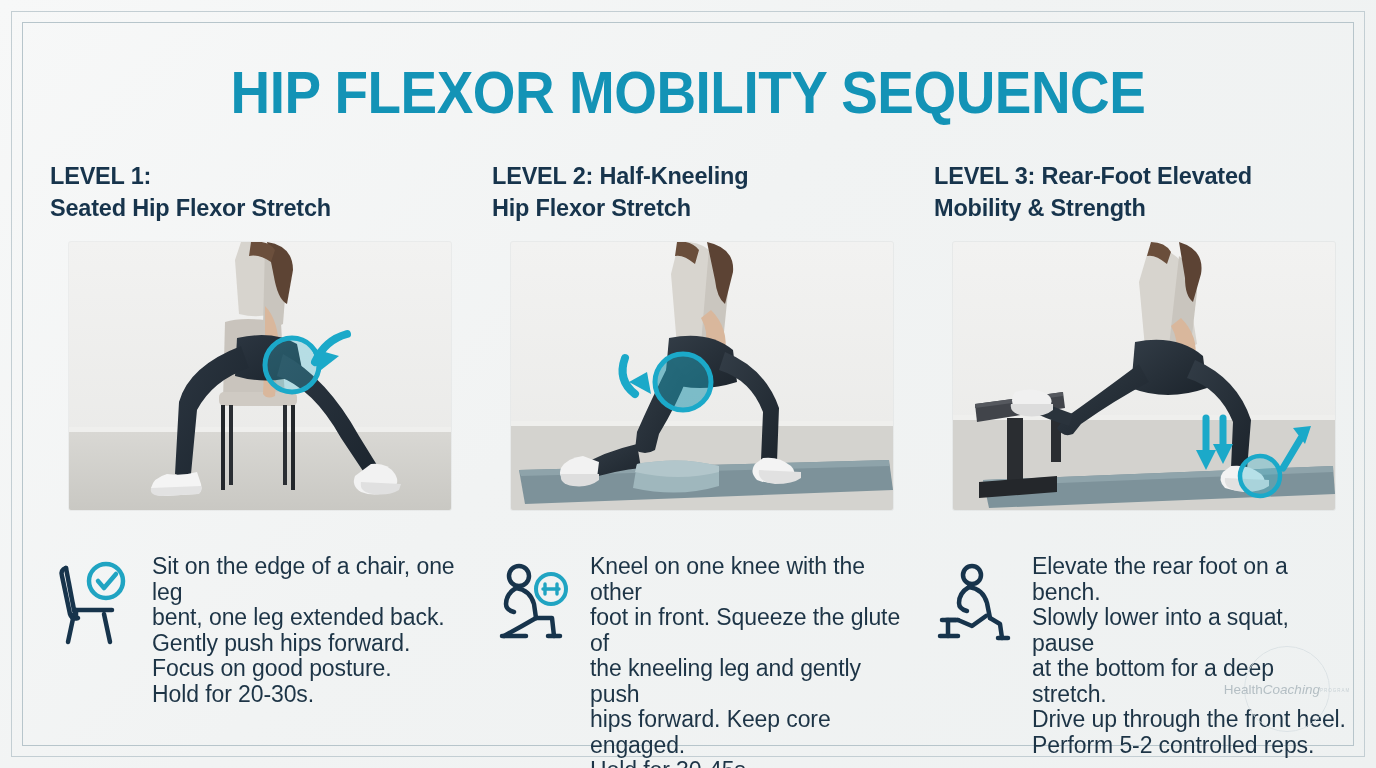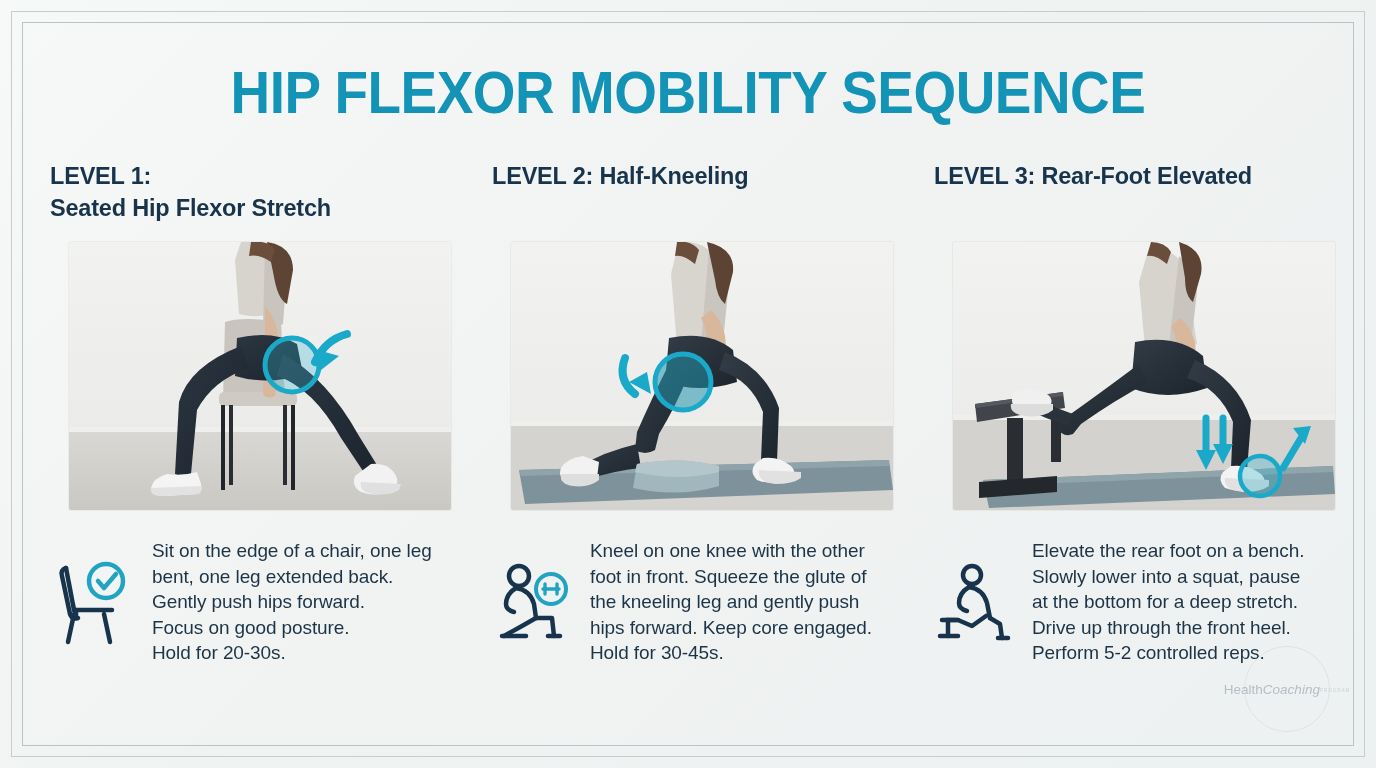--- a/index.html
+++ b/index.html
@@ -72,25 +72,26 @@
 
   .desc-row {
     display: flex;
     align-items: flex-start;
     margin-top: 28px;
     gap: 14px;
   }
   .desc-icon { flex: 0 0 84px; width: 84px; height: 92px; margin-top: 16px; }
   .desc-icon svg { display: block; width: 100%; height: 100%; }
   .desc-text {
-    font-size: 19px;
+    font-size: 23px;
     line-height: 25.5px;
     color: #1d3446;
     white-space: pre-line;
     letter-spacing: -0.1px;
+    margin-top: 16px;
   }
   .col-1 .desc-text { margin-left: 4px; }
   .col-2 .desc-icon { margin-top: 18px; }
   .col-3 .desc-icon { margin-top: 20px; }
 
   .watermark {
     position: absolute;
     right: 46px; bottom: 36px;
     width: 86px; height: 86px;
     border-radius: 50%;
@@ -197,20 +198,21 @@
 bent, one leg extended back.
 Gently push hips forward.
 Focus on good posture.
 Hold for 20-30s.</div>
       </div>
     </div>
 
     <div class="col col-2">
       <div class="col-heading">
         <div>LEVEL 2: Half-Kneeling</div>
+        <div>Hip Flexor Stretch</div>
       </div>
 
       <div class="photo">
         <svg viewBox="0 0 382 268" preserveAspectRatio="xMidYMid slice">
           <defs>
             <linearGradient id="wall2" x1="0" y1="0" x2="0" y2="1">
               <stop offset="0" stop-color="#f2f2f1"></stop>
                 <stop offset="1" stop-color="#e9e9e7"></stop>
             </linearGradient>
             <linearGradient id="legging2" x1="0" y1="0" x2="1" y2="1">
@@ -281,20 +283,21 @@
 foot in front. Squeeze the glute of
 the kneeling leg and gently push
 hips forward. Keep core engaged.
 Hold for 30-45s.</div>
       </div>
     </div>
 
     <div class="col col-3">
       <div class="col-heading">
         <div>LEVEL 3: Rear-Foot Elevated</div>
+        <div>Mobility &amp; Strength</div>
       </div>
 
       <div class="photo">
         <svg viewBox="0 0 382 268" preserveAspectRatio="xMidYMid slice">
           <defs>
             <linearGradient id="wall3" x1="0" y1="0" x2="0" y2="1">
               <stop offset="0" stop-color="#f2f2f1"></stop>
                 <stop offset="1" stop-color="#e9e9e7"></stop>
             </linearGradient>
             <linearGradient id="legging3" x1="0" y1="0" x2="1" y2="1">

